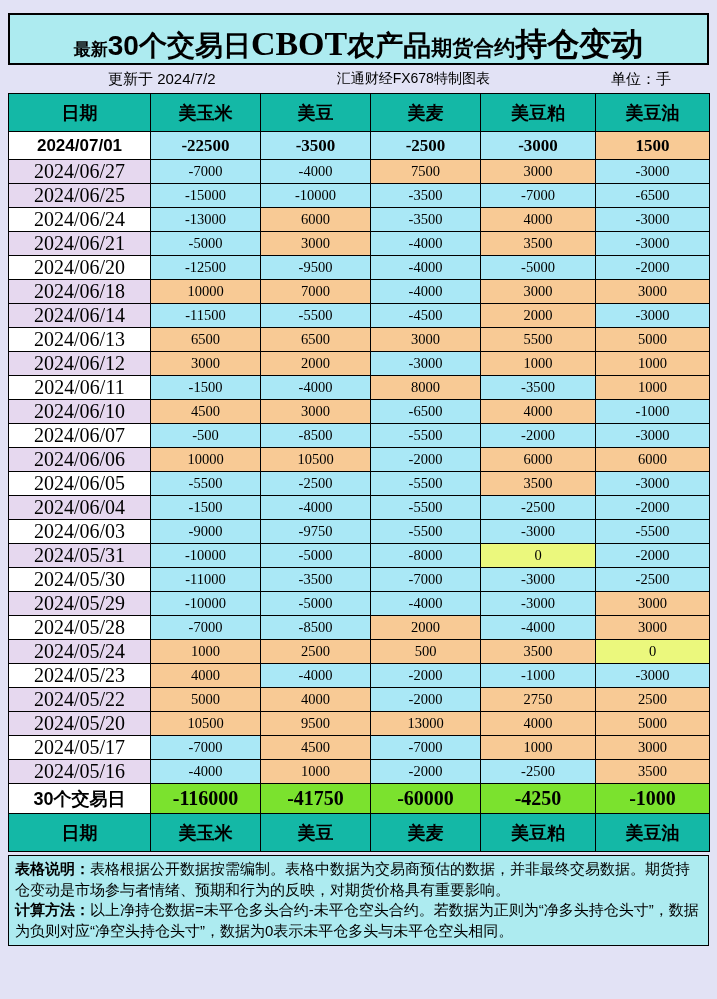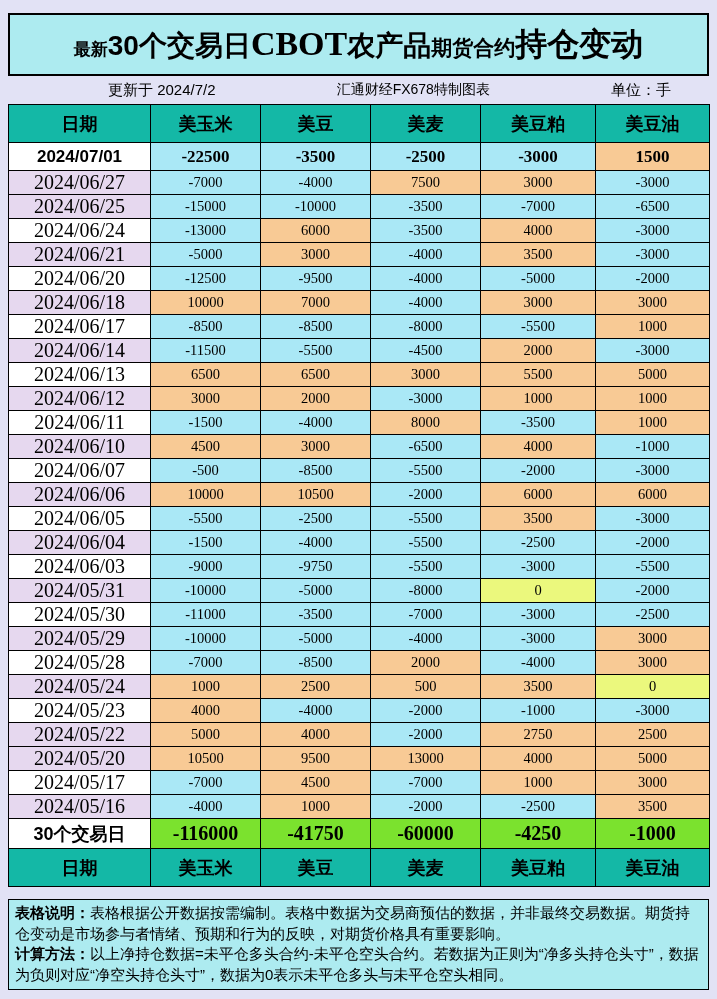--- a/index.html
+++ b/index.html
@@ -7,21 +7,21 @@
   body {
     background:#E2E2F5;
     font-family:"Liberation Sans","DejaVu Sans",sans-serif;
     color:#000;
   }
   .page { padding:8px; }
 
   
   .title-box {
     margin-top:5px;
-    height:63px;
+    height:52px;
     border:2px solid #000;
     background:#ADEBF0;
     display:flex;
     align-items:baseline;
     justify-content:center;
     white-space:nowrap;
     padding-top:8px;
     font-weight:bold;
   }
   .seg-s  { font-size:17px; }
@@ -70,21 +70,21 @@
   td.pos  { background:#F8CA95; }
   td.zero { background:#EBF87D; }
   tr.row-first td { font-weight:bold; font-size:17px; height:28px; font-family:"Liberation Serif","DejaVu Serif",serif; }
   tr.row-first td.date { font-family:"Liberation Sans","DejaVu Sans",sans-serif; }
   tr.summary td { font-weight:bold; font-size:20px; height:30px; }
   tr.summary td.date { font-size:18px; font-family:"Liberation Sans","DejaVu Sans",sans-serif; }
   tr.summary td.total { background:#7BE22E; }
 
   
   .notes {
-    margin-top:12px;
+    margin-top:3px;
     border:1.5px solid #000;
     background:#ADEBF0;
     width:701px;
     padding:3px 6px 4px 6px;
     font-size:15px;
     line-height:20.5px;
   }
   .notes b { font-weight:bold; }
 </style>
 </head>
@@ -176,28 +176,20 @@
           <td class="neg">-2000</td>
         </tr>
         <tr class="alt">
           <td class="date">2024/06/18</td>
           <td class="pos">10000</td>
           <td class="pos">7000</td>
           <td class="neg">-4000</td>
           <td class="pos">3000</td>
           <td class="pos">3000</td>
         </tr>
-        <tr>
-          <td class="date">2024/06/17</td>
-          <td class="neg">-8500</td>
-          <td class="neg">-8500</td>
-          <td class="neg">-8000</td>
-          <td class="neg">-5500</td>
-          <td class="pos">1000</td>
-        </tr>
         <tr class="alt">
           <td class="date">2024/06/14</td>
           <td class="neg">-11500</td>
           <td class="neg">-5500</td>
           <td class="neg">-4500</td>
           <td class="pos">2000</td>
           <td class="neg">-3000</td>
         </tr>
         <tr>
           <td class="date">2024/06/13</td>

